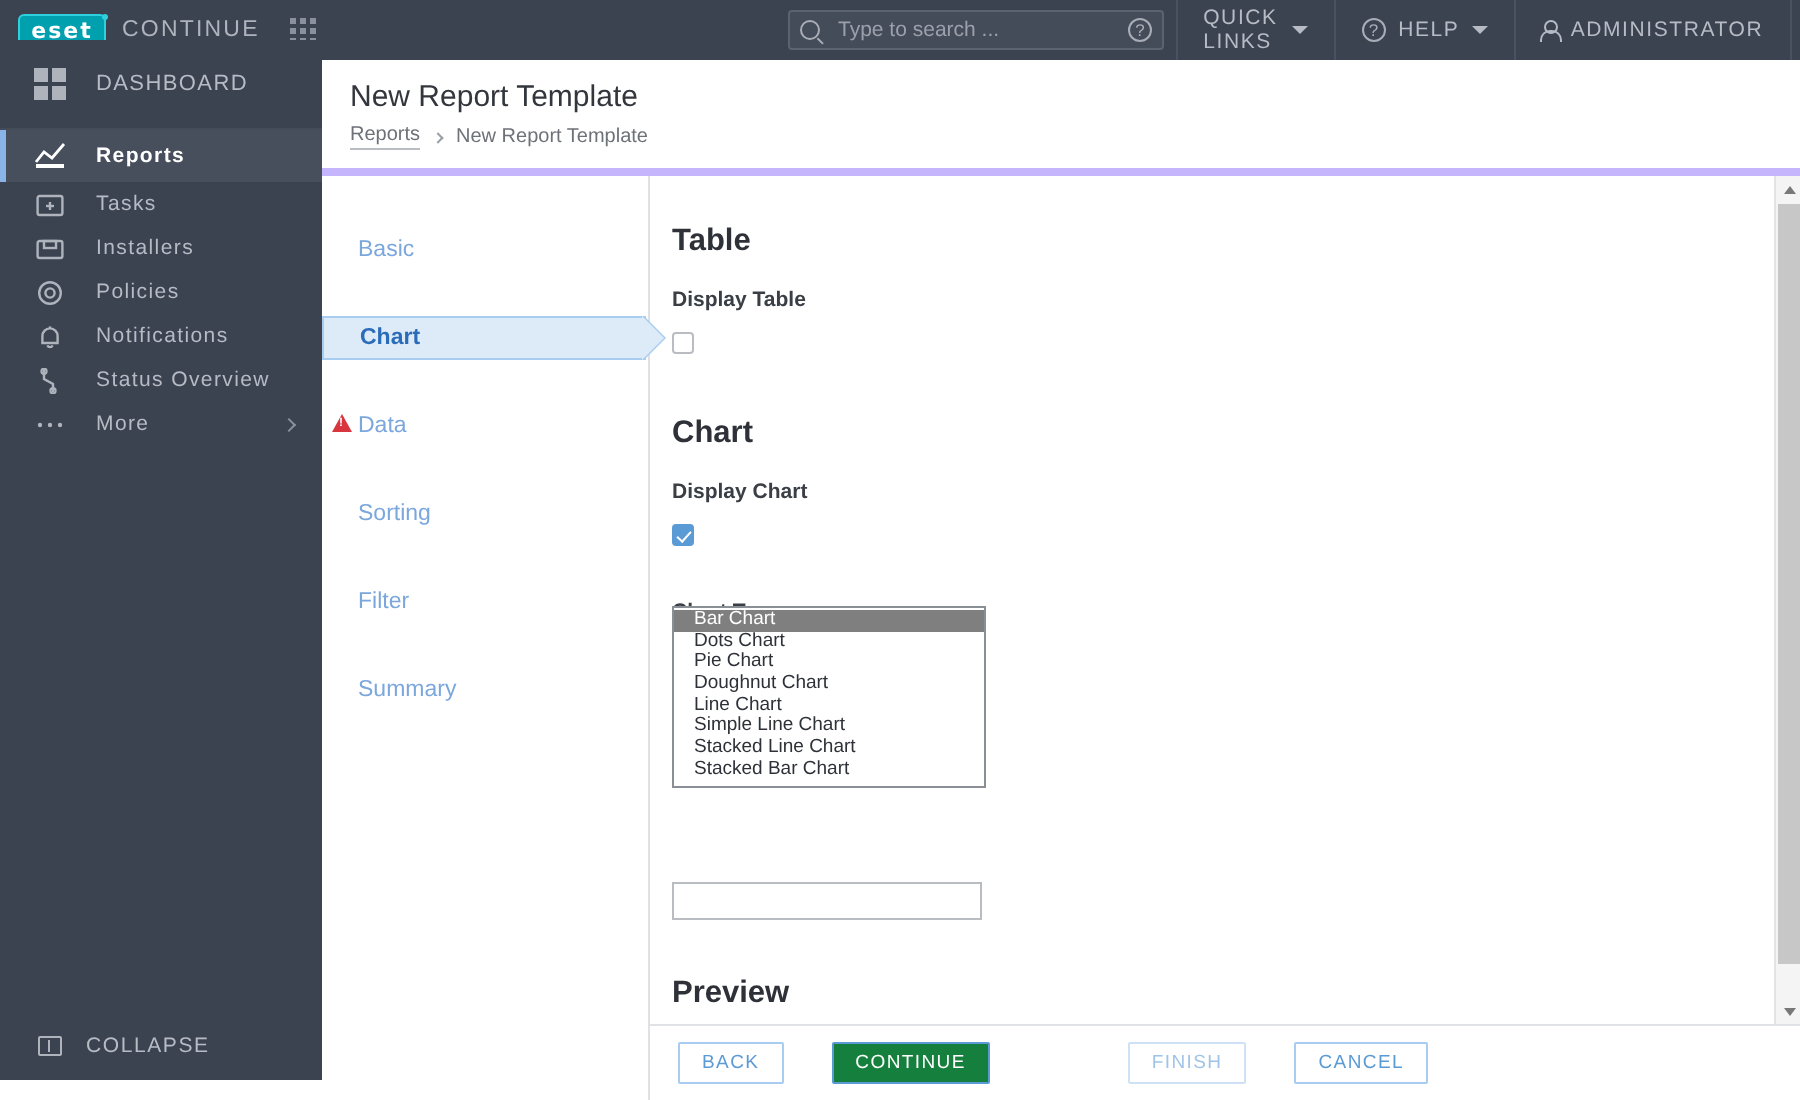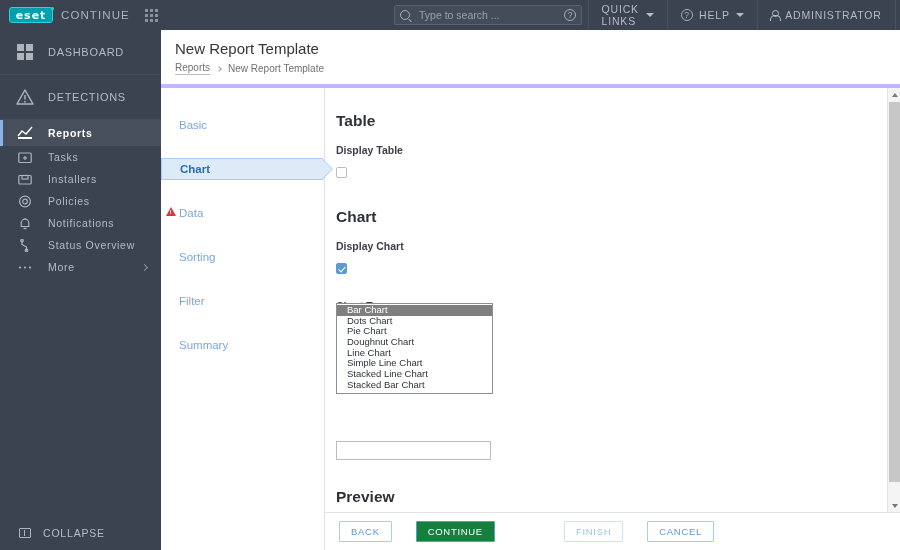--- a/index.html
+++ b/index.html
@@ -95,21 +95,21 @@
     border:1.2px solid #b6bbc4; border-radius:50%;
   }
   .user-icon::after {
     content:""; position:absolute; bottom:0; left:0; width:9px; height:5px;
     border:1.2px solid #b6bbc4; border-bottom:none;
     border-radius: 5px 5px 0 0;
   }
 
   
   .sidebar {
-    position: absolute; left: 0; top: 30px;
+    position: absolute; left: 0; top: 20px;
     width: 161px; height: 520px;
     background: #3b4250;
   }
   .side-item {
     display: flex; align-items: center; height: 45px;
     padding-left: 14px; color: #b6bbc4; font-size: 11px;
     letter-spacing: .7px; cursor: pointer; position: relative;
     border-bottom: 1px solid #454c59;
   }
   .side-item.compact { height: 22.5px; border-bottom: none; font-size: 10.5px; }
@@ -373,30 +373,20 @@
             <rect x="0" y="0" width="7" height="7" fill="currentColor"></rect>
             <rect x="9" y="0" width="7" height="7" fill="currentColor"></rect>
             <rect x="0" y="9" width="7" height="7" fill="currentColor"></rect>
             <rect x="9" y="9" width="7" height="7" fill="currentColor"></rect>
           </svg>
       </span>
       <span>DASHBOARD</span>
     </div>
 
 
-    <div class="side-item">
-      <span class="side-ico">
-        <svg width="18" height="16" viewBox="0 0 18 16">
-            <path d="M9 1 L17 15 L1 15 Z" fill="none" stroke="currentColor" stroke-width="1.5" stroke-linejoin="round"></path>
-            <line x1="9" y1="6" x2="9" y2="10.5" stroke="currentColor" stroke-width="1.5"></line>
-            <circle cx="9" cy="12.7" r="0.9" fill="currentColor"></circle>
-          </svg>
-      </span>
-      <span>DETECTIONS</span>
-    </div>
 
     <div class="side-item compact active" style="height:26px;">
       <span class="side-ico">
         <svg width="16" height="14" viewBox="0 0 16 14">
             <path d="M1 10 L5 5 L9 8 L15 1" fill="none" stroke="currentColor" stroke-width="1.4"></path>
             <rect x="1" y="11" width="14" height="2" fill="currentColor"></rect>
           </svg>
       </span>
       <span>Reports</span>
     </div>

